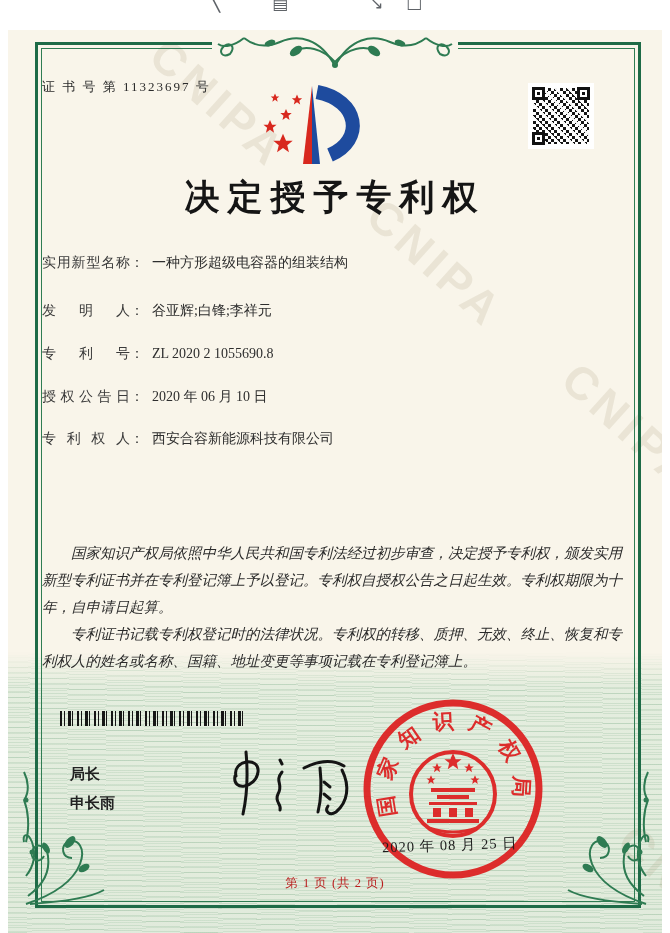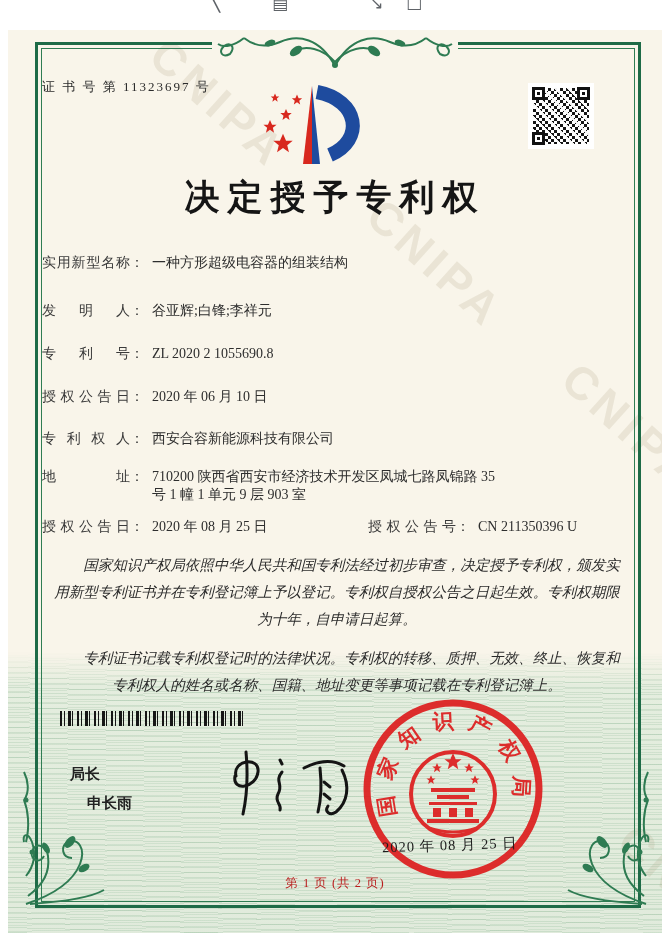--- a/index.html
+++ b/index.html
@@ -49,28 +49,28 @@
   .row{position:absolute;left:34px;right:24px;z-index:4;font-size:14px;color:#333;white-space:nowrap;}
   .flabel{display:inline-block;width:88px;text-align:justify;text-align-last:justify;color:#3a3a3a;}
   .fcolon{margin-right:8px;color:#3a3a3a;}
   .fvalue{color:#2e2e2e;}
   .addrblock{display:inline-block;vertical-align:top;white-space:normal;}
   .addr2{display:block;}
   .grant2{position:absolute;left:326px;top:0;}
   
   .bodytext{position:absolute;left:34px;top:510px;width:590px;z-index:4;
             font-size:14.5px;line-height:27px;color:#2a2a2a;font-style:italic;}
-  .bodytext p{margin:12px;text-indent:2em;text-align:center;}
+  .bodytext p{margin:0;text-indent:2em;}
   
   .barcode{position:absolute;left:52px;top:681px;width:186px;height:15px;z-index:4;
        background:repeating-linear-gradient(90deg,#161616 0 2px,transparent 2px 4px,#161616 4px 5px,
        transparent 5px 8px,#161616 8px 11px,transparent 11px 12px,#161616 12px 13px,transparent 13px 17px);}
   .signer{position:absolute;left:62px;top:735px;z-index:6;
           font-family:"Liberation Sans","DejaVu Sans",sans-serif;font-size:15px;font-weight:600;color:#222;}
-  .signer .name{margin-top:10px;margin-left:17px;}
+  .signer .name{margin-top:10px;}
   .signature{position:absolute;left:212px;top:716px;z-index:6;}
   .seal{position:absolute;left:350px;top:664px;width:190px;height:190px;z-index:5;opacity:.93;}
   .sealdate{position:absolute;left:374px;top:806px;z-index:7;font-size:14.5px;color:#1c1c1c;
             letter-spacing:1px;transform:rotate(-2deg);white-space:nowrap;}
   .pagefoot{position:absolute;left:0;right:0;top:845px;z-index:4;text-align:center;
             font-size:12.5px;color:#b91c1c;letter-spacing:1px;}
   .contnote{position:absolute;left:0;right:0;top:884px;z-index:4;text-align:center;
             font-size:13.5px;color:#2a2a2a;font-style:italic;letter-spacing:2px;}
 </style>
 </head>
@@ -196,27 +196,20 @@
       <span class="flabel">发明人</span><span class="fcolon">：</span><span class="fvalue">谷亚辉;白锋;李祥元</span>
     </div>
     <div class="row" style="top:315px">
       <span class="flabel">专利号</span><span class="fcolon">：</span><span class="fvalue">ZL 2020 2 1055690.8</span>
     </div>
     <div class="row" style="top:358px">
       <span class="flabel">授权公告日</span><span class="fcolon">：</span><span class="fvalue">2020 年 06 月 10 日</span>
     </div>
     <div class="row" style="top:400px">
       <span class="flabel">专利权人</span><span class="fcolon">：</span><span class="fvalue">西安合容新能源科技有限公司</span>
-    </div>
-    <div class="row" style="top:438px">
-      <span class="flabel">地址</span><span class="fcolon">：</span><span class="fvalue addrblock"><span class="addr1">710200 陕西省西安市经济技术开发区凤城七路凤锦路 35</span><span class="addr2">号 1 幢 1 单元 9 层 903 室</span></span>
-    </div>
-    <div class="row" style="top:488px">
-      <span class="flabel">授权公告日</span><span class="fcolon">：</span><span class="fvalue">2020 年 08 月 25 日</span>
-      <span class="grant2"><span class="flabel">授权公告号</span><span class="fcolon">：</span><span class="fvalue">CN 211350396 U</span></span>
     </div>
 
     <div class="bodytext">
       <p>国家知识产权局依照中华人民共和国专利法经过初步审查，决定授予专利权，颁发实用新型专利证书并在专利登记簿上予以登记。专利权自授权公告之日起生效。专利权期限为十年，自申请日起算。</p>
       <p>专利证书记载专利权登记时的法律状况。专利权的转移、质押、无效、终止、恢复和专利权人的姓名或名称、国籍、地址变更等事项记载在专利登记簿上。</p>
     </div>
 
     <div class="barcode"></div>
 
     <div class="signer">

